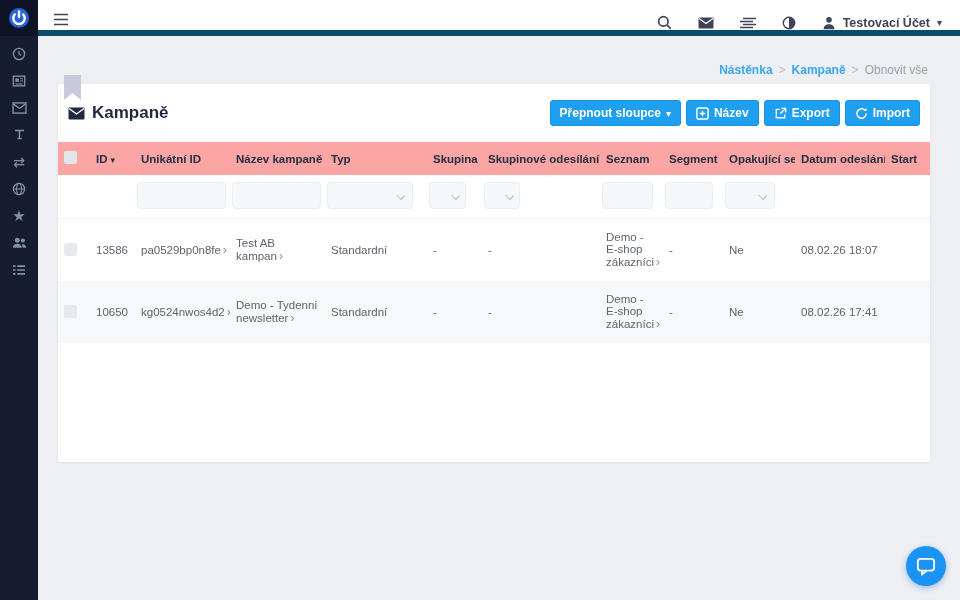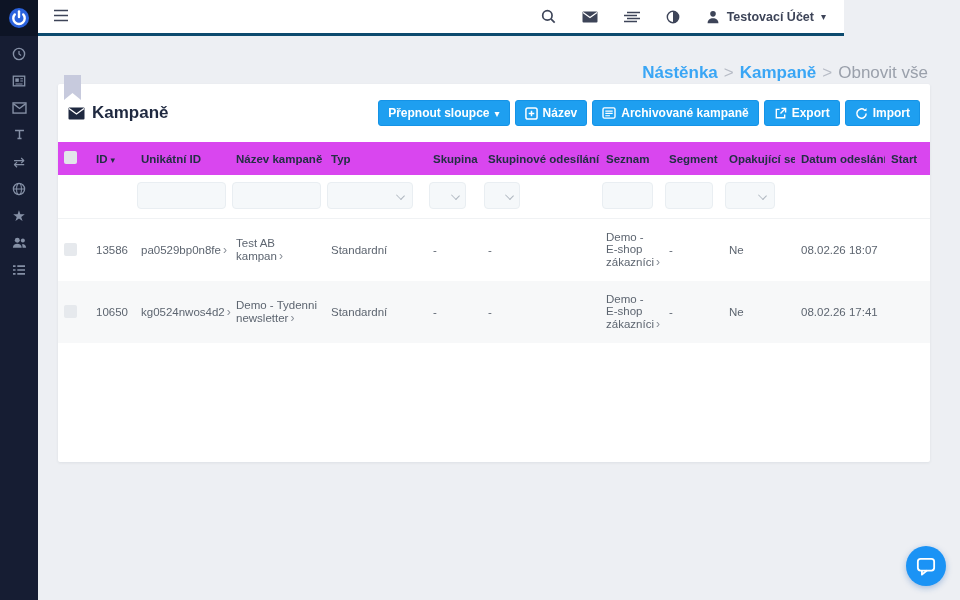--- a/index.html
+++ b/index.html
@@ -10,32 +10,32 @@
   
   .sidebar { position:absolute; left:0; top:0; width:38px; height:600px; background:#161d33; z-index:5; }
   .logo-box { width:38px; height:36px; background:#0d1425; display:flex; align-items:center; justify-content:center; }
   .side-icons { display:flex; flex-direction:column; align-items:center; padding-top:4px; }
   .side-item { width:38px; height:27px; display:flex; align-items:center; justify-content:center;
     color:#8590a6; cursor:pointer; }
   .side-item svg { display:block; }
   .glyph { font-size:14px; line-height:1; }
 
   
-  .topbar { position:absolute; left:38px; top:0; width:806px; height:36px; background:#ffffff;
-    display:flex; align-items:center; border-bottom:3px solid #0c4a6e; z-index:4; }
+  .topbar { position:absolute; left:38px; top:0; width:922px; height:36px; background:#ffffff;
+    display:flex; align-items:flex-end; border-bottom:6px solid #0c4a6e; z-index:4; }
   .hamburger { margin-left:15px; cursor:pointer; color:#3d4458; }
   .topbar-right { margin-left:auto; display:flex; align-items:center; gap:26px; padding-right:18px; color:#3d4458; }
   .top-icon { cursor:pointer; display:flex; align-items:center; color:#3d4458; }
   .account { display:flex; align-items:center; gap:7px; cursor:pointer; }
   .account-label { font-size:12.5px; font-weight:bold; color:#3d4458; }
   .caret-down { font-size:10px; color:#3d4458; }
 
   
   .content { position:absolute; left:38px; top:36px; width:922px; height:564px; background:#edeff3; }
-  .breadcrumb { position:absolute; top:27px; right:32px; font-size:17px; display:flex; gap:6px; align-items:center; }
+  .breadcrumb { position:absolute; top:27px; right:32px; font-size:12px; display:flex; gap:6px; align-items:center; }
   .crumb-link { color:#3aa6f5; font-weight:bold; text-decoration:none; cursor:pointer; }
   .crumb-sep { color:#b7bcc6; }
   .crumb-current { color:#9aa0ab; }
 
   .card { position:absolute; left:20px; top:48px; width:872px; height:378px; background:#ffffff;
     border-radius:2px; box-shadow:0 1px 3px rgba(40,50,70,.08); }
   .bookmark { position:absolute; left:6px; top:-9px; width:17px; height:25px; background:#c7cadd;
     clip-path:polygon(0 0,100% 0,100% 100%,50% 72%,0 100%); }
 
   .card-header { height:58px; display:flex; align-items:center; padding:0 10px; }
@@ -49,21 +49,21 @@
 
   .summary-bar { height:36px; border-top:1px solid #eef0f3; display:flex; align-items:center; padding:0 10px; }
   .summary-text { font-size:11px; color:#555c66; }
 
   
   .table-wrap { overflow:hidden; width:872px; }
   table { border-collapse:collapse; table-layout:fixed; width:905px; }
   col.c-cb{width:32px} col.c-id{width:45px} col.c-uid{width:95px} col.c-name{width:95px}
   col.c-typ{width:102px} col.c-grp{width:55px} col.c-gs{width:118px} col.c-sez{width:63px}
   col.c-seg{width:60px} col.c-rec{width:72px} col.c-dat{width:90px} col.c-start{width:80px}
-  thead th { background:#d946ef; font-size:11.5px; font-weight:bold; color:#232f44; text-align:left;
+  thead th { background:#fca5a5; font-size:11.5px; font-weight:bold; color:#232f44; text-align:left;
     padding:9px 6px; white-space:nowrap; overflow:hidden; }
   .sort-caret { font-size:9px; color:#232f44; margin-left:3px; }
   .filter-row td { background:#fff; padding:7px 4px 9px 2px; border-bottom:1px solid #f0f2f4; }
   .f-input { width:100%; height:27px; background:#f5f8fa; border:1px solid #e9eef2; border-radius:4px;
     font-family:inherit; font-size:11px; padding:0 6px; color:#333; }
   .f-select { position:relative; height:27px; background:#f5f8fa; border:1px solid #e9eef2; border-radius:4px; cursor:pointer; }
   .f-select .chev { position:absolute; right:8px; top:9px; width:7px; height:7px;
     border-right:1.5px solid #aeb6bf; border-bottom:1.5px solid #aeb6bf; transform:rotate(45deg) scale(1,.8); }
   .f-select.narrow .chev { right:6px; }
   tbody td { font-size:11.5px; color:#5d6570; padding:12px 6px; vertical-align:middle; }
@@ -212,27 +212,20 @@
           <button class="btn">
             <span>Přepnout sloupce</span>
             <span class="caret">▾</span>
           </button>
           <button class="btn">
             <svg width="13" height="13" viewBox="0 0 14 14">
               <rect x="1" y="1" width="12" height="12" rx="2" fill="none" stroke="#fff" stroke-width="1.6"></rect>
               <path d="M7 4v6M4 7h6" stroke="#fff" stroke-width="1.6"></path>
             </svg>
             <span>Název</span>
-          </button>
-          <button class="btn">
-            <svg width="14" height="12" viewBox="0 0 15 13">
-              <rect x="1" y="1" width="13" height="11" rx="1.5" fill="none" stroke="#fff" stroke-width="1.5"></rect>
-              <path d="M3.5 4.5h8M3.5 7h8M3.5 9.5h5" stroke="#fff" stroke-width="1.3"></path>
-            </svg>
-            <span>Archivované kampaně</span>
           </button>
           <button class="btn">
             <svg width="13" height="13" viewBox="0 0 14 14">
               <path d="M6 2.5H2.5v9h9V8" fill="none" stroke="#fff" stroke-width="1.5"></path>
               <path d="M8 1.5h4.5V6M12 2L7 7" fill="none" stroke="#fff" stroke-width="1.5"></path>
             </svg>
             <span>Export</span>
           </button>
           <button class="btn">
             <svg width="13" height="13" viewBox="0 0 14 14">

